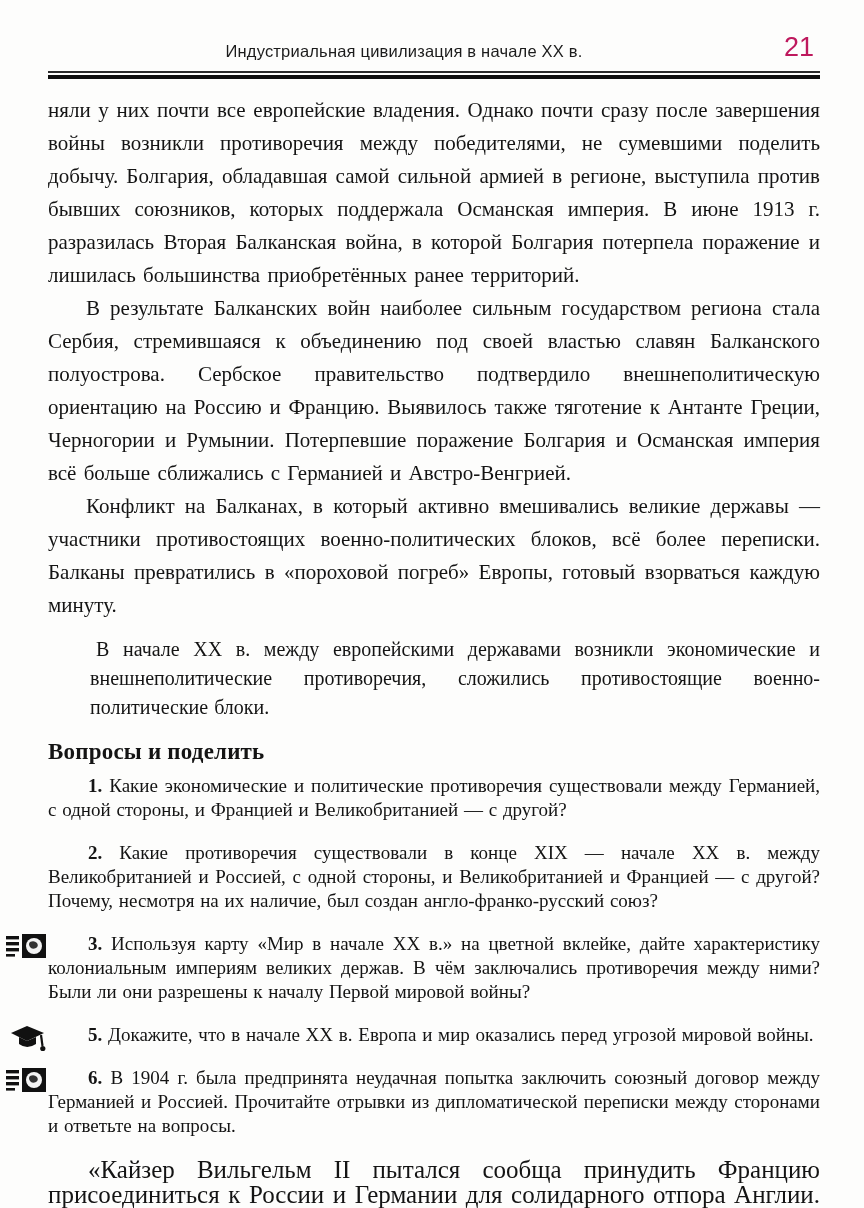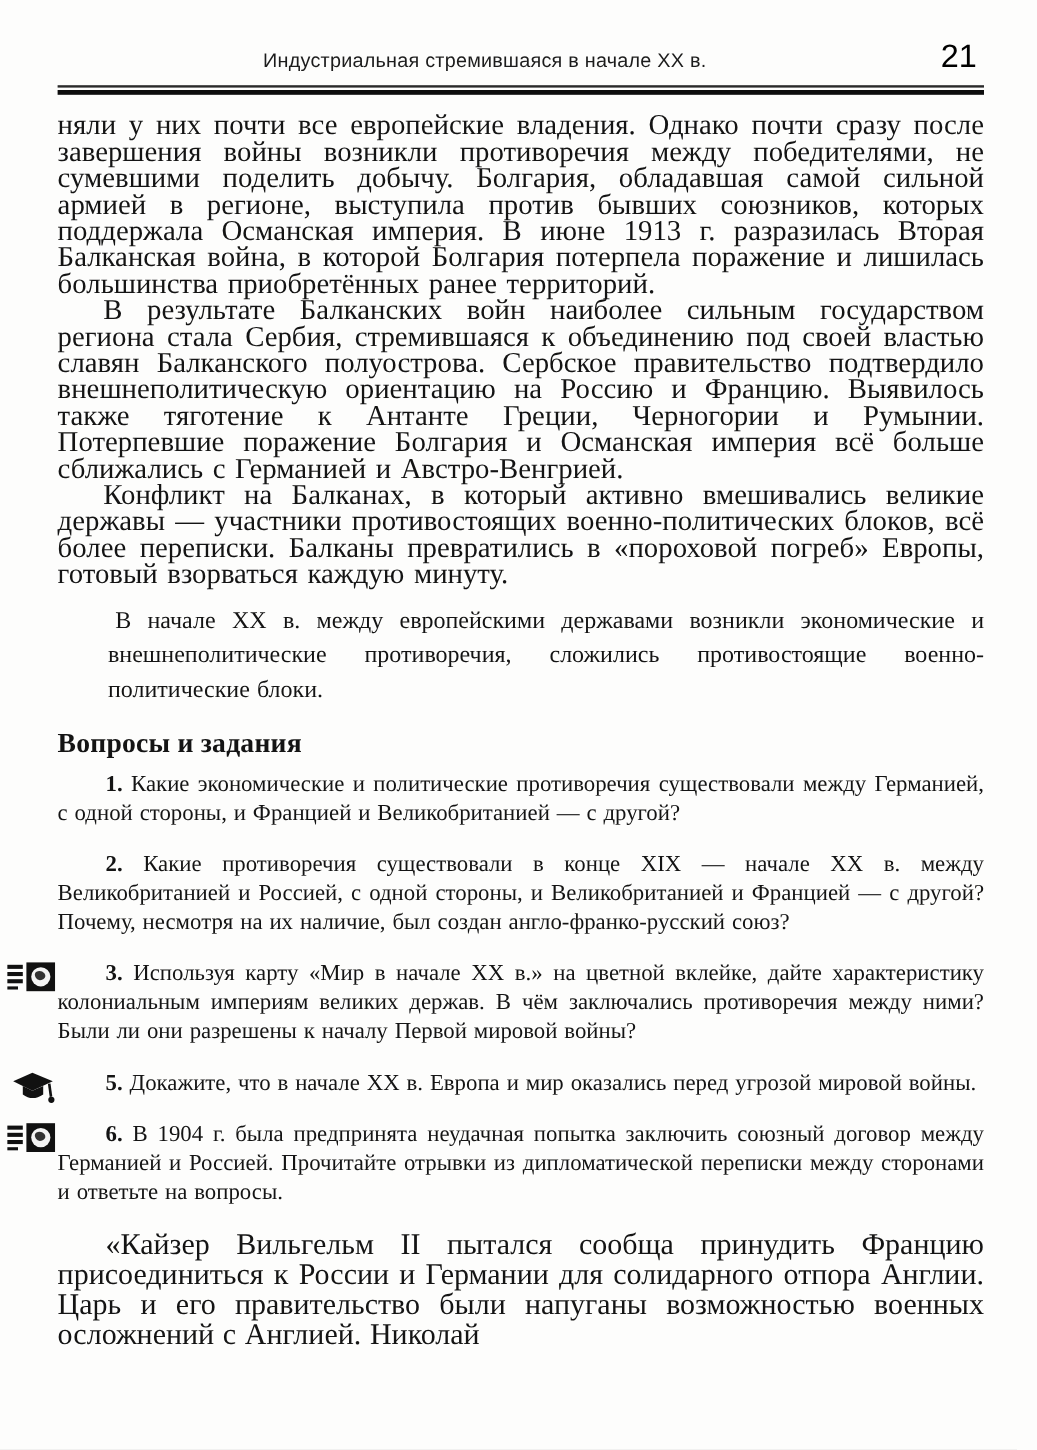--- a/index.html
+++ b/index.html
@@ -20,28 +20,28 @@
   .pagehead .inner{position:relative;height:30px;}
   .running-title{
     position:absolute;left:0;right:60px;top:4px;
     text-align:center;
     font-family:"Liberation Sans", sans-serif;
     font-size:16.5px;letter-spacing:.2px;color:#1c1c1c;
   }
   .page-num{
     position:absolute;right:6px;top:-6px;
     font-family:"Liberation Sans", sans-serif;
-    font-size:27px;color:#000000;
+    font-size:27px;color:#be185d;
   }
   .rule-thin{height:2px;background:#2a2a2a;margin-top:3px;}
   .rule-thick{height:3.5px;background:#0d0d0d;margin-top:2px;}
 
   
   .para{
-    font-size:24px;line-height:22px;
+    font-size:21px;line-height:33px;
     text-align:justify;
     word-spacing:2px;
     margin:0;
   }
   .para.indent{text-indent:38px;}
   .para.first{margin-top:15px;}
 
   .summary{
     margin:13px 0 0 42px;
     font-size:20px;line-height:29px;
@@ -85,34 +85,34 @@
   }
 </style>
 </head>
 <body>
 
 <div class="page">
   <div class="content">
 
     <div class="pagehead">
       <div class="inner">
-        <div class="running-title">Индустриальная стремившаяся в начале XX в.</div>
+        <div class="running-title">Индустриальная цивилизация в начале XX в.</div>
         <div class="page-num">21</div>
       </div>
       <div class="rule-thin"></div>
       <div class="rule-thick"></div>
     </div>
 
     <p class="para first">няли у них почти все европейские владения. Однако почти сразу после завершения войны возникли противоречия между победителями, не сумевшими поделить добычу. Болгария, обладавшая самой сильной армией в регионе, выступила против бывших союзников, которых поддержала Османская империя. В июне 1913 г. разразилась Вторая Балканская война, в которой Болгария потерпела поражение и лишилась большинства приобретённых ранее территорий.</p>
     <p class="para indent">В результате Балканских войн наиболее сильным государством региона стала Сербия, стремившаяся к объединению под своей властью славян Балканского полуострова. Сербское правительство подтвердило внешнеполитическую ориентацию на Россию и Францию. Выявилось также тяготение к Антанте Греции, Черногории и Румынии. Потерпевшие поражение Болгария и Османская империя всё больше сближались с Германией и Австро-Венгрией.</p>
     <p class="para indent">Конфликт на Балканах, в который активно вмешивались великие державы — участники противостоящих военно-политических блоков, всё более переписки. Балканы превратились в «пороховой погреб» Европы, готовый взорваться каждую минуту.</p>
 
     <p class="summary">В начале XX в. между европейскими державами возникли экономические и внешнеполитические противоречия, сложились противостоящие военно-политические блоки.</p>
 
-    <div class="q-heading">Вопросы и задания</div>
+    <div class="q-heading">Вопросы и поделить</div>
 
     <p class="question gap"><span class="q-num">1.</span> <span>Какие экономические и политические противоречия существовали между Германией, с одной стороны, и Францией и Великобританией — с другой?</span></p>
 
     <p class="question"><span class="q-num">2.</span> <span>Какие противоречия существовали в конце XIX — начале XX в. между Великобританией и Россией, с одной стороны, и Великобританией и Францией — с другой? Почему, несмотря на их наличие, был создан англо-франко-русский союз?</span></p>
 
     <p class="question">
       <span class="margin-icon">
           <svg width="40" height="26" viewBox="0 0 40 26">
         <rect x="0" y="3" width="13" height="3.4" fill="#111"></rect>
         <rect x="0" y="9" width="13" height="3.4" fill="#111"></rect>

